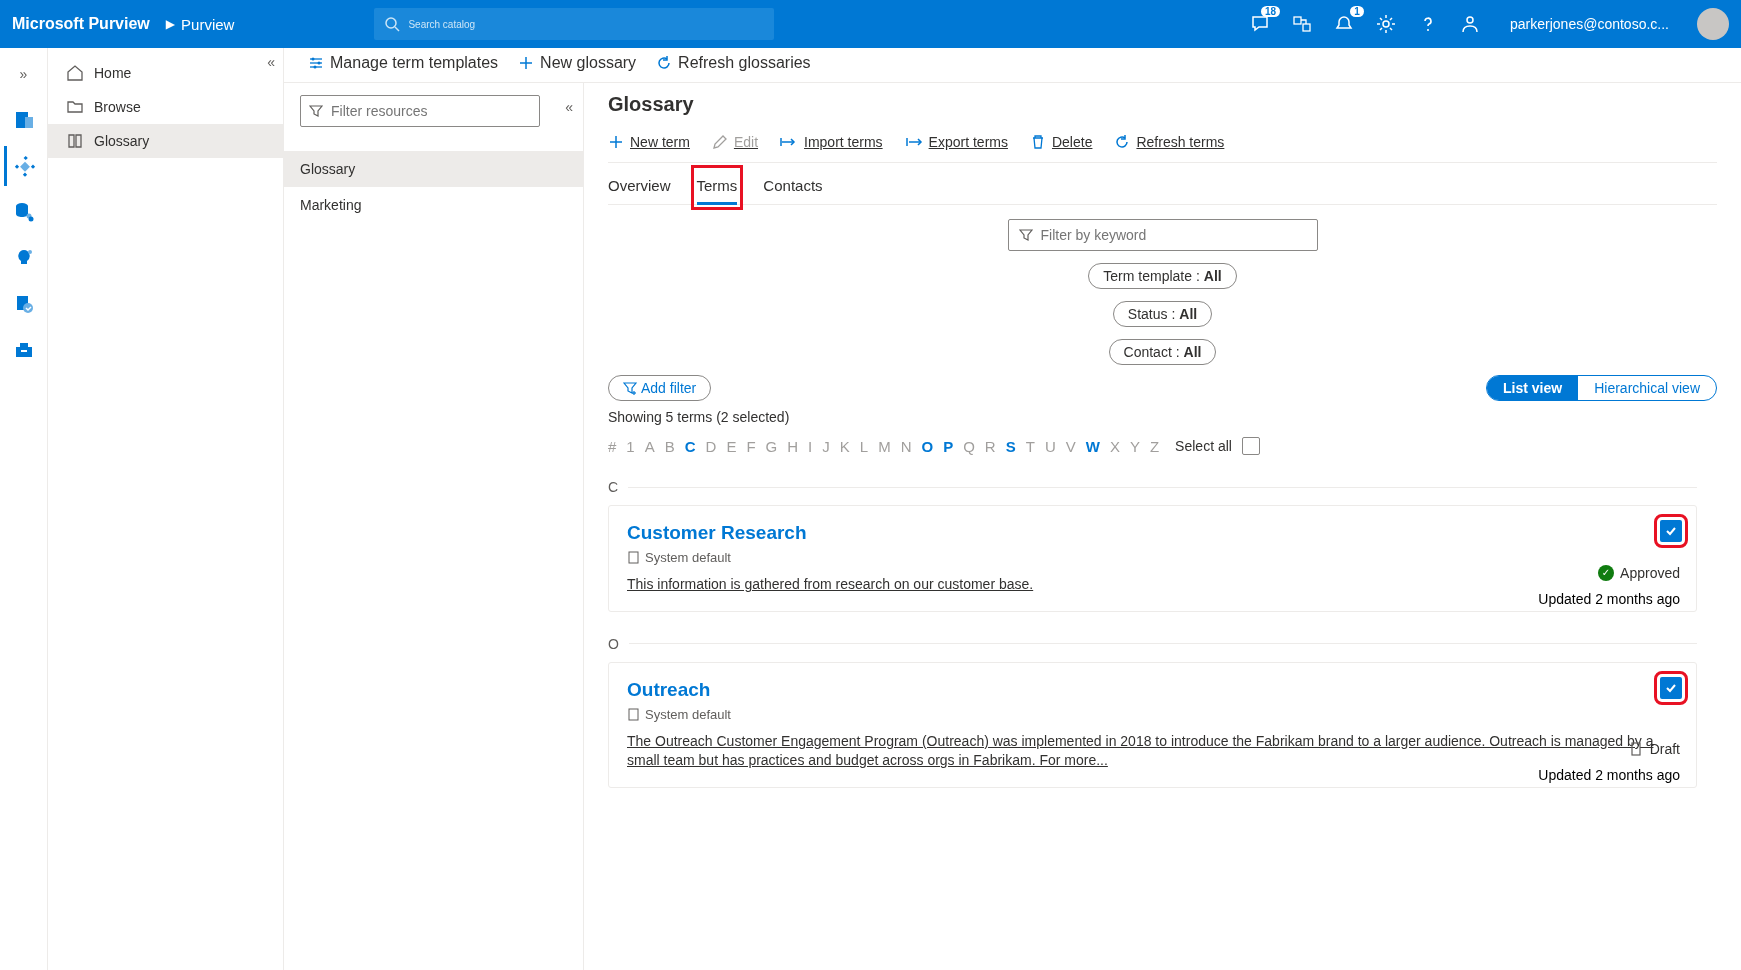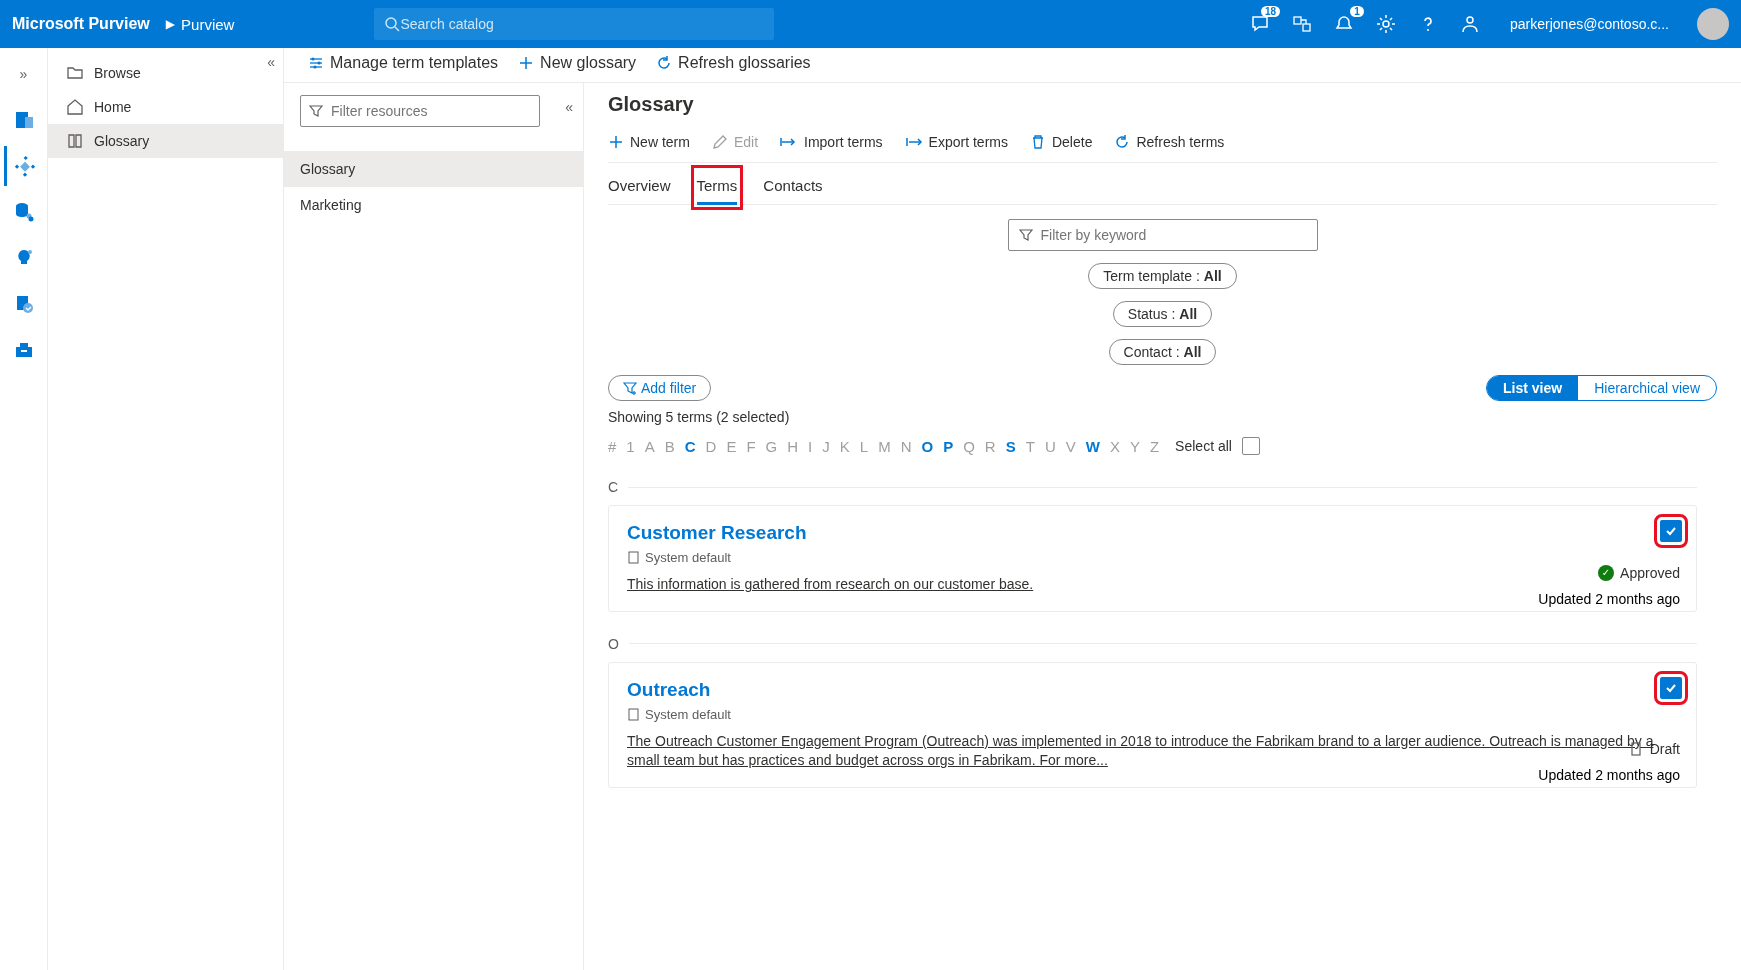--- a/index.html
+++ b/index.html
@@ -4,21 +4,21 @@
 <style>
 * { box-sizing: border-box; margin: 0; padding: 0; }
 body { font-family: "Segoe UI", Arial, sans-serif; font-size: 14px; color: #323130; background: #fff; overflow: hidden; }
 
 
 .header { height: 48px; background: #0078d4; color: #fff; display: flex; align-items: center; padding: 0 12px; }
 .header .brand { font-weight: 600; font-size: 16px; padding-right: 10px; }
 .header .crumb-sep { padding: 0 6px; font-size: 12px; }
 .header .crumb { font-size: 15px; }
 .header .search-wrap { margin-left: 140px; width: 400px; height: 32px; background: #1a88da; border-radius: 2px; display: flex; align-items: center; padding: 0 10px; color: #cde6f7; }
-.header .search-wrap input { flex: 1; background: transparent; border: none; outline: none; color: #ffffff; font-size: 14px; }
+.header .search-wrap input { flex: 1; background: transparent; border: none; outline: none; color: #ffffff; font-size: 10px; margin-left: 8px; }
 .header .search-wrap input::placeholder { color: #cde6f7; }
 .header .spacer { flex: 1; }
 .header .hicons { display: flex; align-items: center; gap: 18px; }
 .header .hicon { position: relative; display: flex; align-items: center; justify-content: center; width: 24px; height: 24px; cursor: pointer; }
 .header .badge { position: absolute; top: -6px; right: -8px; background: #fff; color: #0078d4; font-size: 10px; border-radius: 8px; padding: 0 4px; min-width: 14px; text-align: center; font-weight: 600; }
 .header .user-email { margin-left: 10px; font-size: 14px; }
 .header .avatar { width: 32px; height: 32px; border-radius: 50%; background: #c8c6c4; margin-left: 10px; }
 
 
 .layout { display: flex; height: calc(100vh - 48px); }
@@ -47,21 +47,21 @@
 .respane .collapse2 { position: absolute; right: 10px; top: 16px; color: #605e5c; cursor: pointer; }
 .respane .filter-box { border: 1px solid #8a8886; height: 32px; display: flex; align-items: center; padding: 0 8px; width: 240px; border-radius: 2px; color: #605e5c; gap: 8px; }
 .respane .filter-box input { border: none; outline: none; flex: 1; font-size: 14px; }
 .respane .res-item { padding: 10px 16px; margin: 0 -16px; cursor: pointer; }
 .respane .res-item.active { background: #edebe9; }
 .respane .res-list { margin-top: 24px; }
 
 .detail { flex: 1; padding: 10px 24px 0 24px; overflow: hidden; display: flex; flex-direction: column; }
 .detail .dtitle { font-size: 20px; font-weight: 600; margin-bottom: 12px; }
 
-.cmdbar2 { display: flex; align-items: center; gap: 22px; padding: 6px 0 12px 0; border-bottom: 1px solid #edebe9; }
+.cmdbar2 { display: flex; align-items: center; gap: 22px; padding: 6px 0 12px 0; border-bottom: 1px solid #edebe9; text-decoration: underline; }
 .cmdbar2 .cmd { display: flex; align-items: center; gap: 6px; color: #323130; cursor: pointer; font-size: 14px; }
 .cmdbar2 .cmd.disabled { color: #a19f9d; }
 .cmdbar2 .cmd .ci { color: #0078d4; }
 .cmdbar2 .cmd.disabled .ci { color: #a19f9d; }
 
 .tabs { display: flex; gap: 26px; padding: 8px 0 0 0; border-bottom: 1px solid #edebe9; }
 .tabs .tab { padding: 6px 0 10px 0; cursor: pointer; font-size: 15px; color: #323130; position: relative; }
 .tabs .tab.active { color: #323130; }
 .tabs .tab.active::after { content: ""; position: absolute; left: 0; right: 0; bottom: -1px; height: 3px; background: #0078d4; }
 .tabs .tab.highlighted { outline: 3px solid #e81123; outline-offset: 3px; }
@@ -210,32 +210,32 @@
           <rect x="8" y="11" width="6" height="2" fill="#fff"></rect>
         </svg>
       </div>
   </div>
 
   <div class="nav">
     <span class="collapse">«</span>
     <div class="nav-item">
       <span class="ico">
           <svg width="18" height="18" viewBox="0 0 18 18">
+            <path d="M2 8l7-6 7 6v8H2z" fill="none" stroke="#605e5c" stroke-width="1.3"></path>
+          </svg>
+        </span>
+      <span>Home</span>
+    </div>
+    <div class="nav-item">
+      <span class="ico">
+          <svg width="18" height="18" viewBox="0 0 18 18">
             <path d="M2 4h5l2 2h7v8H2z" fill="none" stroke="#605e5c" stroke-width="1.3"></path>
           </svg>
         </span>
       <span>Browse</span>
-    </div>
-    <div class="nav-item">
-      <span class="ico">
-          <svg width="18" height="18" viewBox="0 0 18 18">
-            <path d="M2 8l7-6 7 6v8H2z" fill="none" stroke="#605e5c" stroke-width="1.3"></path>
-          </svg>
-        </span>
-      <span>Home</span>
     </div>
     <div class="nav-item active">
       <span class="ico">
           <svg width="18" height="18" viewBox="0 0 18 18">
             <path d="M3 3h5v12H3zM10 3h5v12h-5z" fill="none" stroke="#605e5c" stroke-width="1.3"></path>
           </svg>
         </span>
       <span>Glossary</span>
     </div>
   </div>

